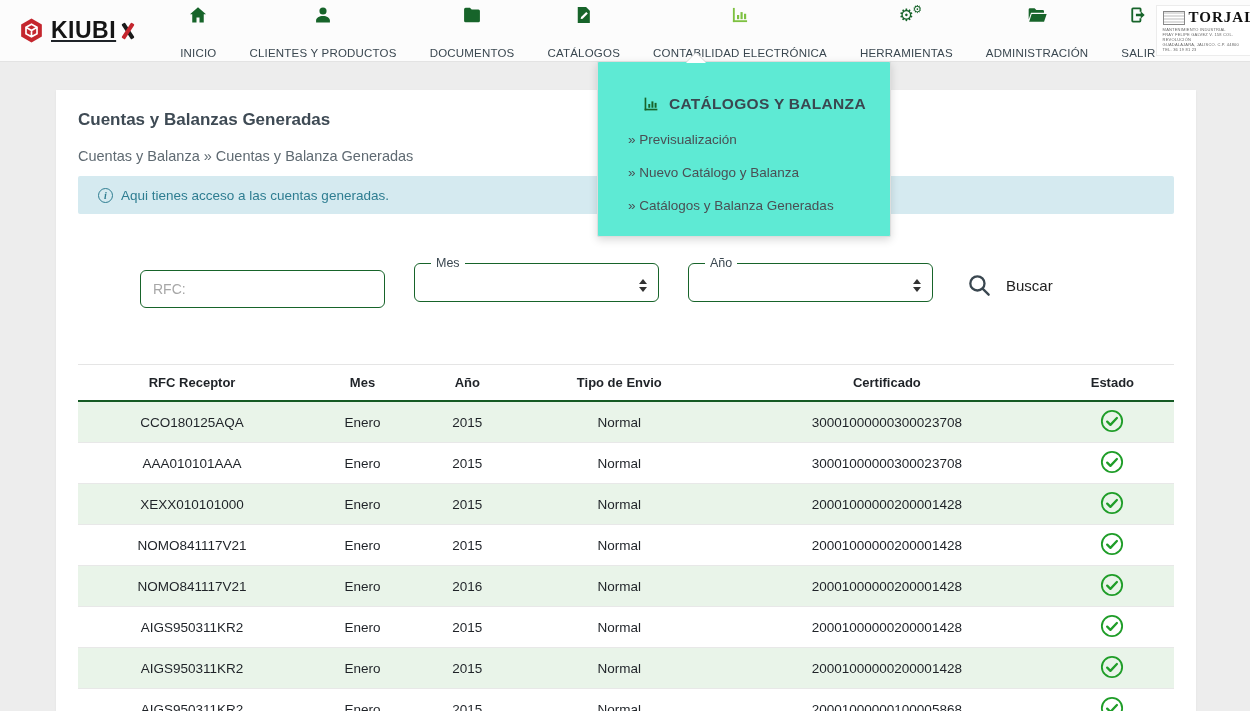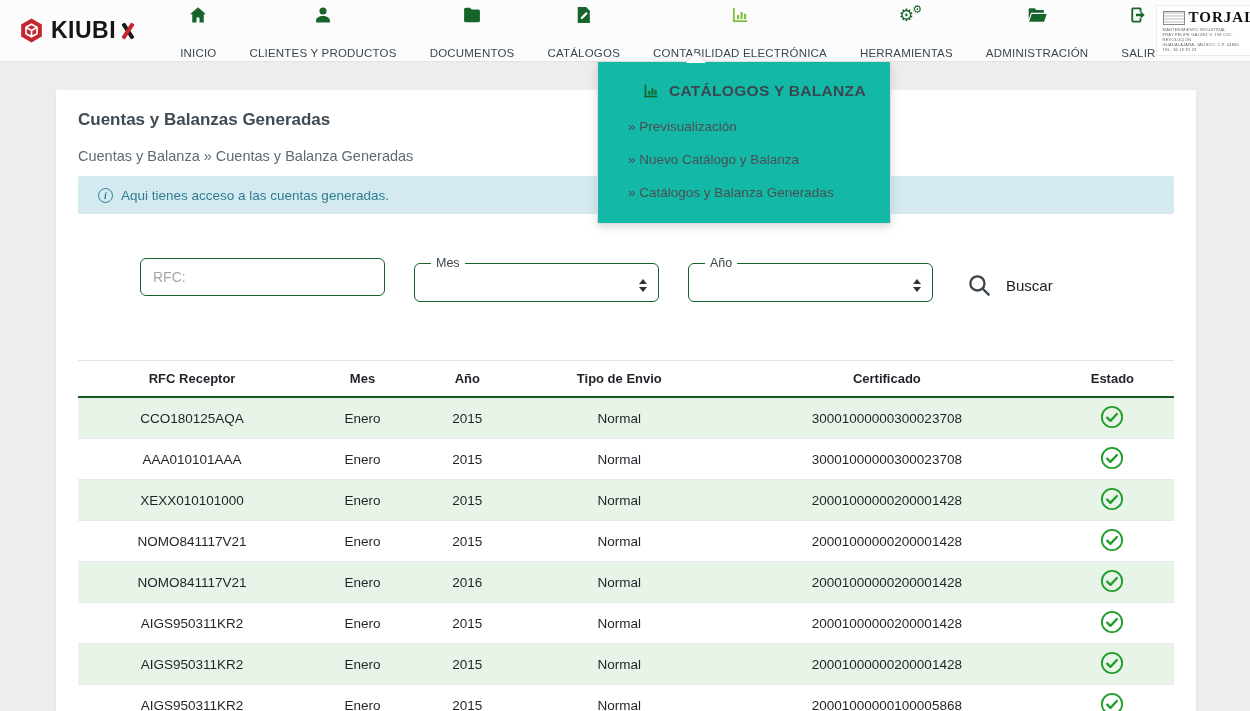--- a/index.html
+++ b/index.html
@@ -8,21 +8,21 @@
     background:#ededed;
     font-family:"Liberation Sans","DejaVu Sans",sans-serif;
     color:#1f2328;position:relative;
   }
   
   .navbar{
     position:relative;z-index:5;height:62px;box-sizing:border-box;
     background:#fcfcfc;border-bottom:1px solid #e3e3e3;
     display:flex;align-items:center;padding:0 22px 0 18px;
   }
-  .brand{display:flex;align-items:center;gap:6px;cursor:pointer;}
+  .brand{display:flex;align-items:center;gap:6px;cursor:pointer;text-decoration:underline;}
   .brand-icon svg{width:27px;height:27px;display:block;}
   .brand-text{font-size:23px;font-weight:800;letter-spacing:.5px;color:#151515;}
   .brand-x{position:relative;display:inline-block;width:16px;height:20px;margin-left:-2px;}
   .brand-x i{position:absolute;left:6px;top:1px;width:4px;height:18px;border-radius:1px;display:block;}
   .brand-x .b1{background:#1a1a1a;transform:rotate(-33deg);}
   .brand-x .b2{background:#c4262e;transform:rotate(33deg);}
   .nav-items{display:flex;align-items:center;gap:33px;margin-left:44px;}
   .nav-item{display:flex;flex-direction:column;align-items:center;cursor:pointer;}
   .nav-item .icon{height:22px;display:flex;align-items:flex-end;justify-content:center;}
   .nav-item .icon svg{width:20px;height:20px;fill:#17642a;display:block;}
@@ -35,22 +35,22 @@
     width:134px;min-height:38px;padding:3px 6px 3px 6px;display:flex;flex-direction:column;justify-content:center;}
   .partner-top{display:flex;align-items:center;gap:4px;}
   .pthumb{width:20px;height:12px;border:1px solid #888;display:inline-block;
     background:repeating-linear-gradient(0deg,#fff,#fff 1px,#bbb 2px,#fff 3px);}
   .pname{font-family:"Liberation Serif","DejaVu Serif",serif;font-weight:700;font-size:15px;letter-spacing:1px;color:#111;}
   .plines{margin-top:1px;}
   .plines p{margin:0;font-size:4px;line-height:5px;color:#666;letter-spacing:.2px;}
   
   .dropdown{
     position:absolute;left:597px;top:61px;width:294px;z-index:20;box-sizing:border-box;
-    background:#14b8a6;border:1px solid #ddd;border-radius:2px;
-    box-shadow:0 3px 8px rgba(0,0,0,.15);padding:18px 0 14px 0;
+    background:#5eead4;border:1px solid #ddd;border-radius:2px;
+    box-shadow:0 3px 8px rgba(0,0,0,.15);padding:31px 0 14px 0;
   }
   .dd-caret,.dd-caret-b{position:absolute;width:0;height:0;border-left:10px solid transparent;border-right:10px solid transparent;}
   .dd-caret-b{top:-10px;left:88px;border-bottom:10px solid #d5d5d5;}
   .dd-caret{top:-9px;left:88px;border-bottom:10px solid #ffffff;z-index:2;}
   .dd-header{display:flex;align-items:center;gap:9px;padding:2px 18px 10px 44px;cursor:pointer;}
   .dd-header .icon svg{width:18px;height:18px;fill:#17642a;display:block;}
   .dd-title{font-size:15.5px;font-weight:600;color:#3a4750;letter-spacing:.3px;white-space:nowrap;}
   .dd-item{padding:9px 18px 9px 30px;font-size:13.5px;color:#4a4f54;cursor:pointer;white-space:nowrap;}
   
   .card{
@@ -64,21 +64,21 @@
     display:flex;align-items:center;gap:8px;padding:0 20px;color:#2e7d91;font-size:13.5px;
   }
   .info-icon{
     width:15px;height:15px;border:1.5px solid #2e7d91;border-radius:50%;box-sizing:border-box;
     display:inline-flex;align-items:center;justify-content:center;
     font-size:10px;font-weight:700;font-family:"Liberation Serif","DejaVu Serif",serif;font-style:italic;flex:0 0 auto;
   }
   
   .filters{margin-top:44px;display:flex;align-items:flex-start;padding-left:62px;}
   .rfc{
-    margin-top:0;width:245px;height:38px;box-sizing:border-box;border:1.5px solid #17642a;border-radius:6px;
+    margin-top:12px;width:245px;height:38px;box-sizing:border-box;border:1.5px solid #17642a;border-radius:6px;
     padding:0 12px;font-size:14px;font-family:inherit;color:#333;outline:none;background:#fff;
   }
   .rfc::placeholder{color:#a7a7a7;}
   .sel{
     margin:0 0 0 29px;width:245px;height:44px;box-sizing:border-box;border:1.5px solid #17642a;border-radius:6px;
     padding:0 10px;position:relative;cursor:pointer;background:#fff;
   }
   .sel legend{font-size:12.5px;color:#3a4750;padding:0 5px;margin-left:6px;line-height:11px;}
   .arrows{position:absolute;right:11px;top:10px;display:flex;flex-direction:column;align-items:center;}
   .arr-up{width:0;height:0;border-left:4.5px solid transparent;border-right:4.5px solid transparent;border-bottom:5.5px solid #333;margin-bottom:3px;}

